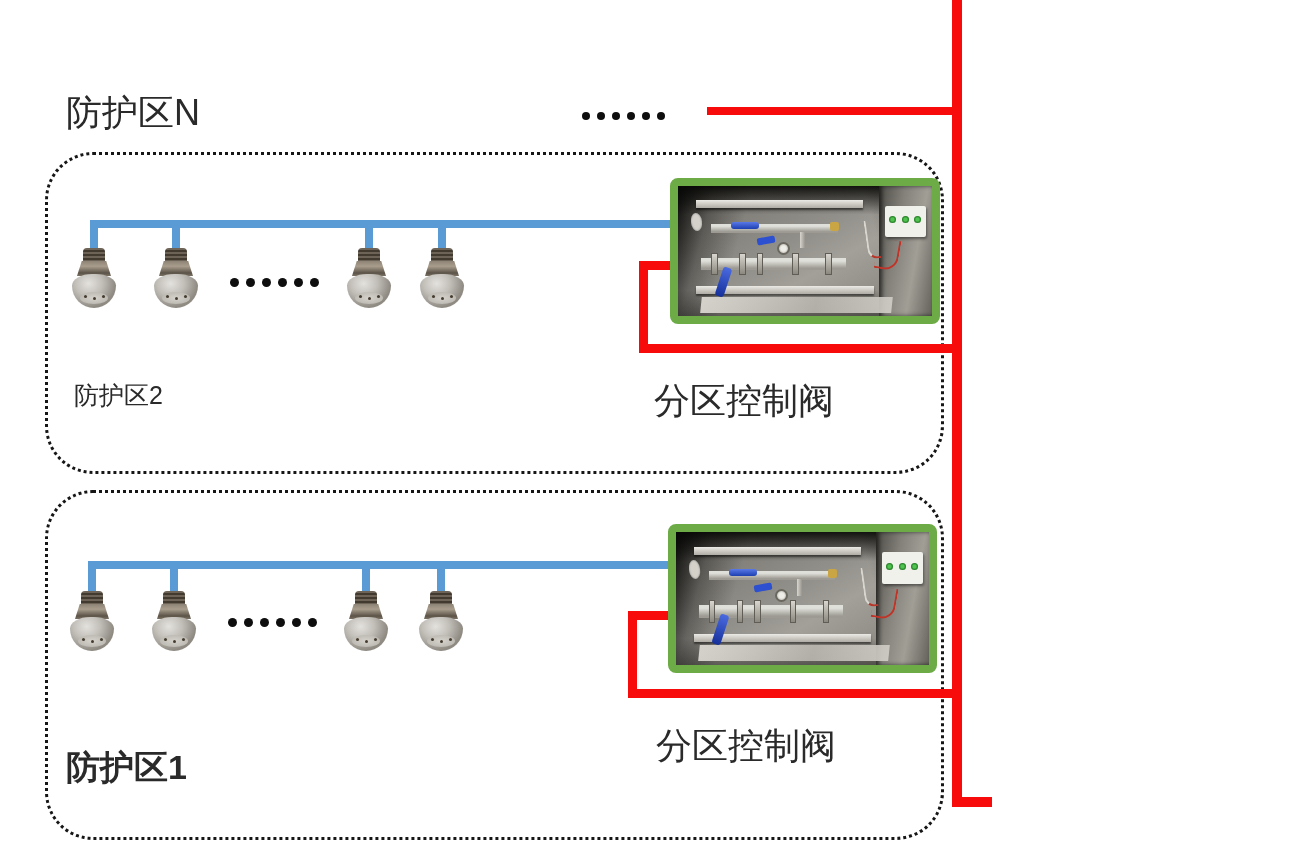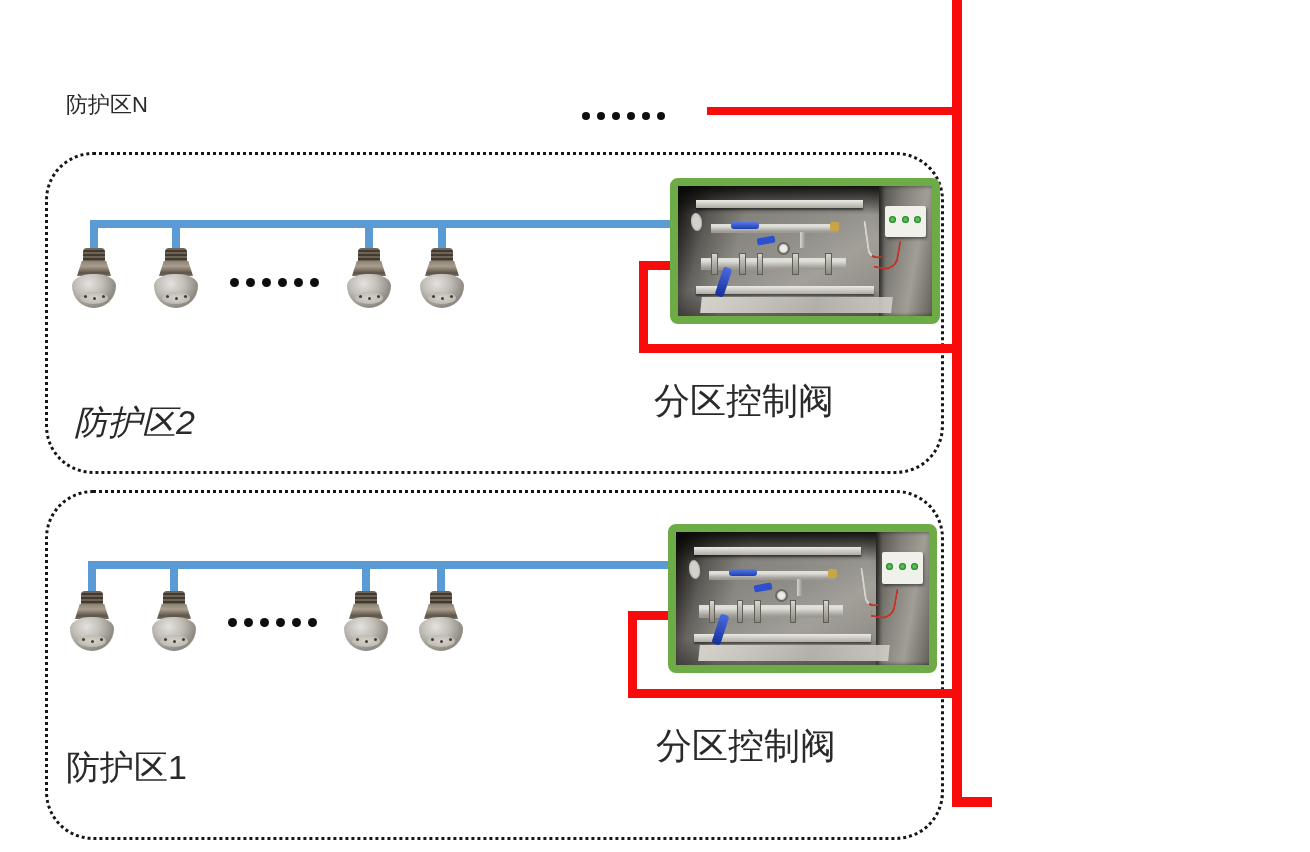--- a/index.html
+++ b/index.html
@@ -8,23 +8,23 @@
 
   .canvas { position:relative; width:1310px; height:852px; background:#fff; overflow:hidden; }
 
   
   .zone-box { position:absolute; border:3px dotted #161616; border-radius:48px; z-index:1; background:transparent; }
   .zone-box.z2 { left:45px; top:152px; width:899px; height:322px; }
   .zone-box.z1 { left:45px; top:490px; width:899px; height:350px; }
 
   
   .lbl { position:absolute; z-index:6; font-weight:500; line-height:1.15; white-space:nowrap; color:#2a2a2a; }
-  .lbl.zone-n  { left:66px;  top:92px;  font-size:22px; }
-  .lbl.zone-2  { left:74px;  top:403px; font-size:34px;font-style:italic; }
-  .lbl.zone-1  { left:66px;  top:748px; font-size:34px; }
+  .lbl.zone-n  { left:66px;  top:92px;  font-size:36px; }
+  .lbl.zone-2  { left:74px;  top:381px; font-size:25px; }
+  .lbl.zone-1  { left:66px;  top:748px; font-size:34px;font-weight:bold; }
   .lbl.valve-2 { left:654px; top:380px; font-size:36px; }
   .lbl.valve-1 { left:656px; top:725px; font-size:36px; }
   .lbl.source  { left:996px; top:783px; font-size:37px; }
 
   
   .dots { position:absolute; display:flex; align-items:center; z-index:5; }
   .dots i { display:block; width:9px; height:9px; border-radius:50%; background:#0e0e0e; margin-right:7px; }
   .dots.top-row { left:582px; top:112px; }
   .dots.top-row i { width:8px; height:8px; margin-right:7px; }
   .dots.z2-row { left:230px; top:278px; }

